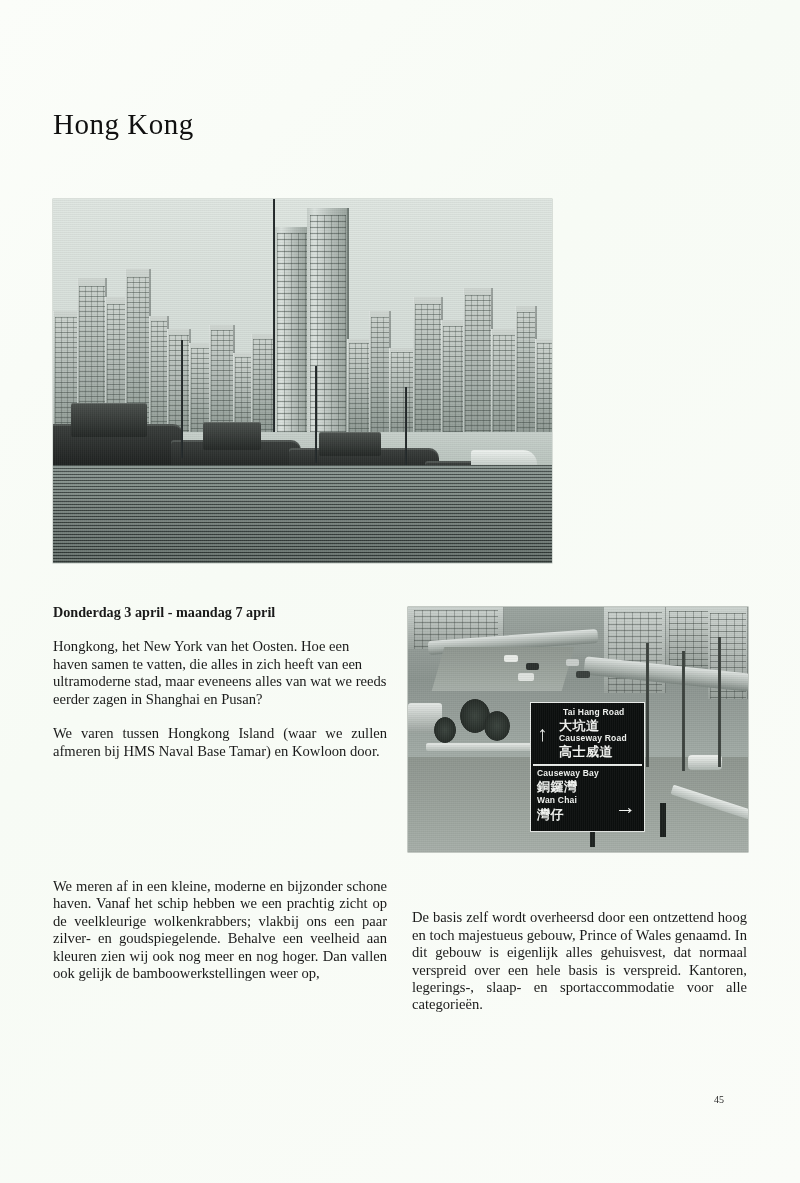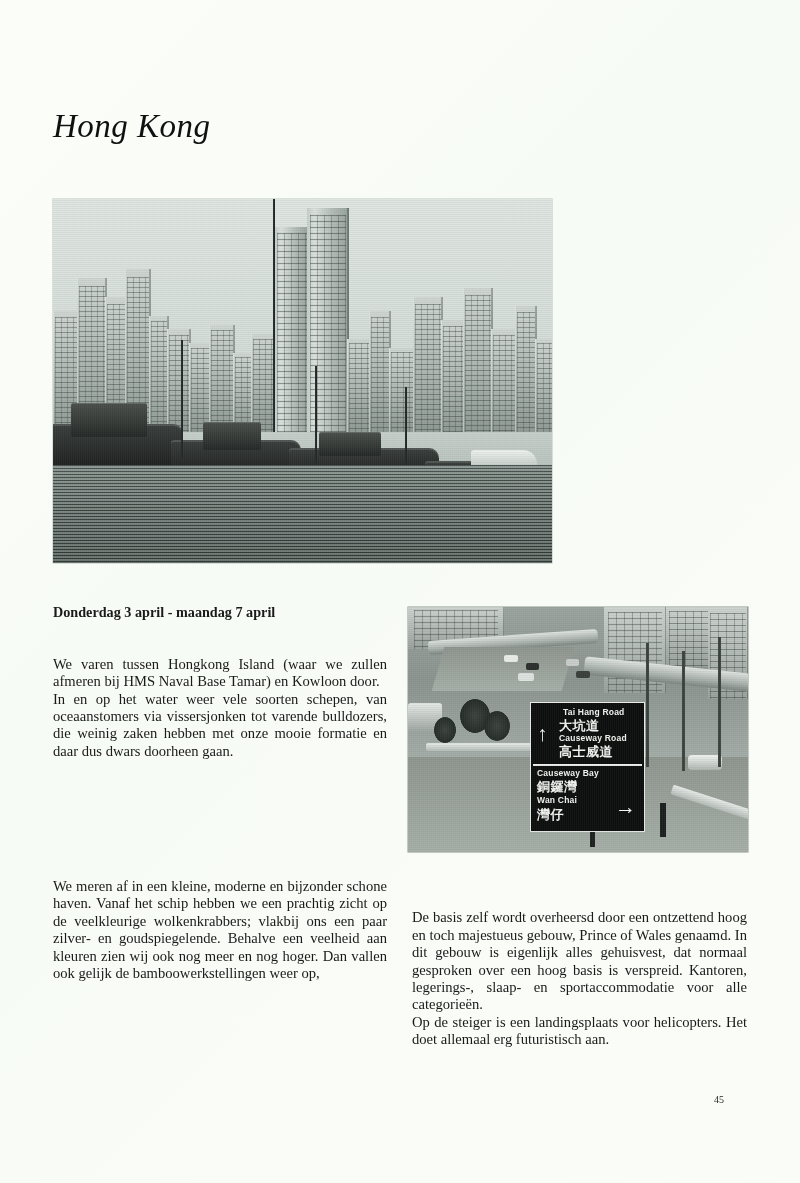--- a/index.html
+++ b/index.html
@@ -19,22 +19,21 @@
     position: absolute;
     inset: 0;
     background: linear-gradient(135deg, #fbfdf9 0%, #f7fbf5 40%, #fafcf8 100%);
   }
 
   
   .title {
     position: absolute;
     left: 53px;
     top: 108px;
-    font-size: 33px;
-    font-style: italic;
+    font-size: 29px;
     font-weight: 400;
     letter-spacing: 0.5px;
     color: #101010;
     font-family: "Liberation Serif", serif;
   }
 
   
   .photo-top {
     position: absolute;
     left: 53px;
@@ -396,30 +395,29 @@
       <div class="sign-row" style="left:6px;top:105px;">
         <div class="sign-cn">灣仔</div>
       </div>
     </div>
 
     <div class="grain"></div>
   </div>
 
   <div class="col-left intro">
     <p class="hd">Donderdag 3 april - maandag 7 april</p>
+    <p class="nj">Hongkong, het New York van het Oosten. Hoe een haven samen te vatten, die alles in zich heeft van een ultramoderne stad, maar eveneens alles van wat we reeds eerder zagen in Shanghai en Pusan?</p>
     <div class="gap"></div>
     <p class="j">We varen tussen Hongkong Island (waar we zullen afmeren bij HMS Naval Base Tamar) en Kowloon door.</p>
-    <p class="j">In en op het water weer vele soorten schepen, van oceaanstomers via vissersjonken tot varende bulldozers, die weinig zaken hebben met onze mooie formatie en daar dus dwars doorheen gaan.</p>
   </div>
 
   <div class="col-left mid-left">
     <p class="j">We meren af in een kleine, moderne en bijzonder schone haven. Vanaf het schip hebben we een prachtig zicht op de veelkleurige wolkenkrabbers; vlakbij ons een paar zilver- en goudspiegelende. Behalve een veelheid aan kleuren zien wij ook nog meer en nog hoger. Dan vallen ook gelijk de bamboowerkstellingen weer op,</p>
   </div>
 
   <div class="col-right mid-right">
     <div class="gap"></div>
-    <p class="j">De basis zelf wordt overheersd door een ontzettend hoog en toch majestueus gebouw, Prince of Wales genaamd. In dit gebouw is eigenlijk alles gehuisvest, dat normaal gesproken over een hoog basis is verspreid. Kantoren, legerings-, slaap- en sportaccommodatie voor alle categorieën.</p>
-    <p class="j">Op de steiger is een landingsplaats voor helicopters. Het doet allemaal erg futuristisch aan.</p>
+    <p class="j">De basis zelf wordt overheersd door een ontzettend hoog en toch majestueus gebouw, Prince of Wales genaamd. In dit gebouw is eigenlijk alles gehuisvest, dat normaal verspreid over een hele basis is verspreid. Kantoren, legerings-, slaap- en sportaccommodatie voor alle categorieën.</p>
   </div>
 
   <div class="folio">45</div>
 
 </div>
 
 </body></html>

